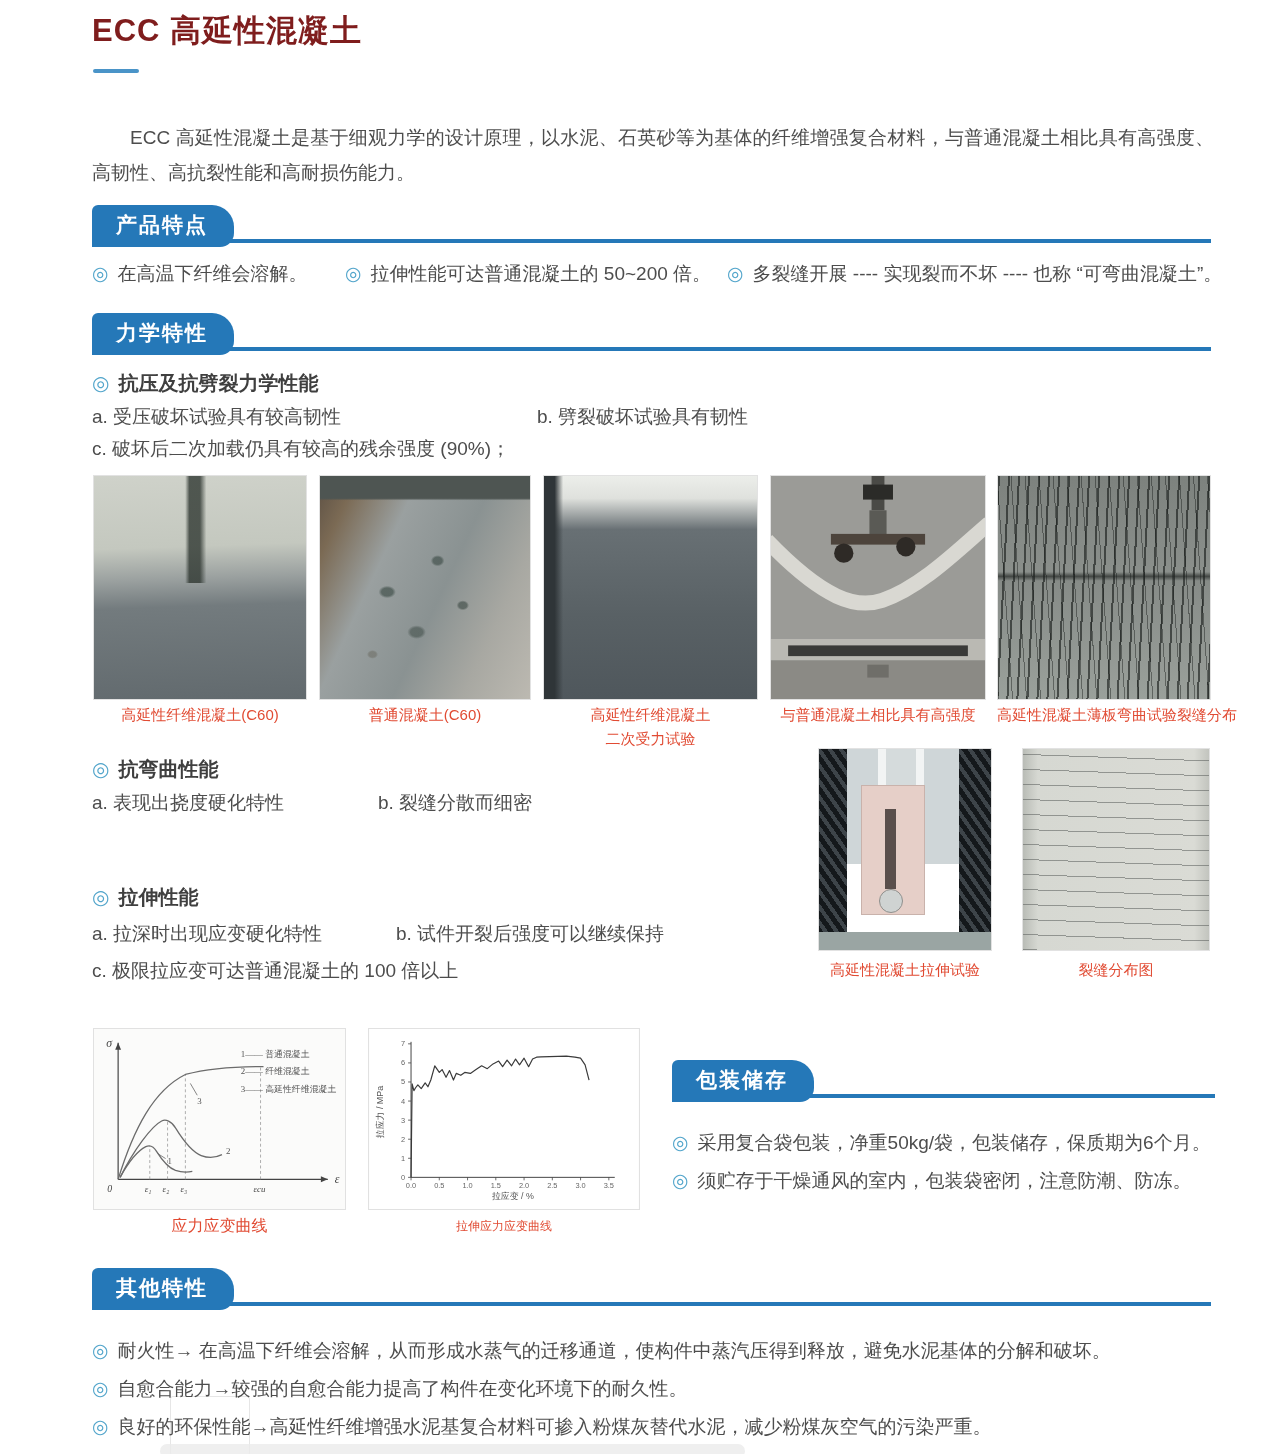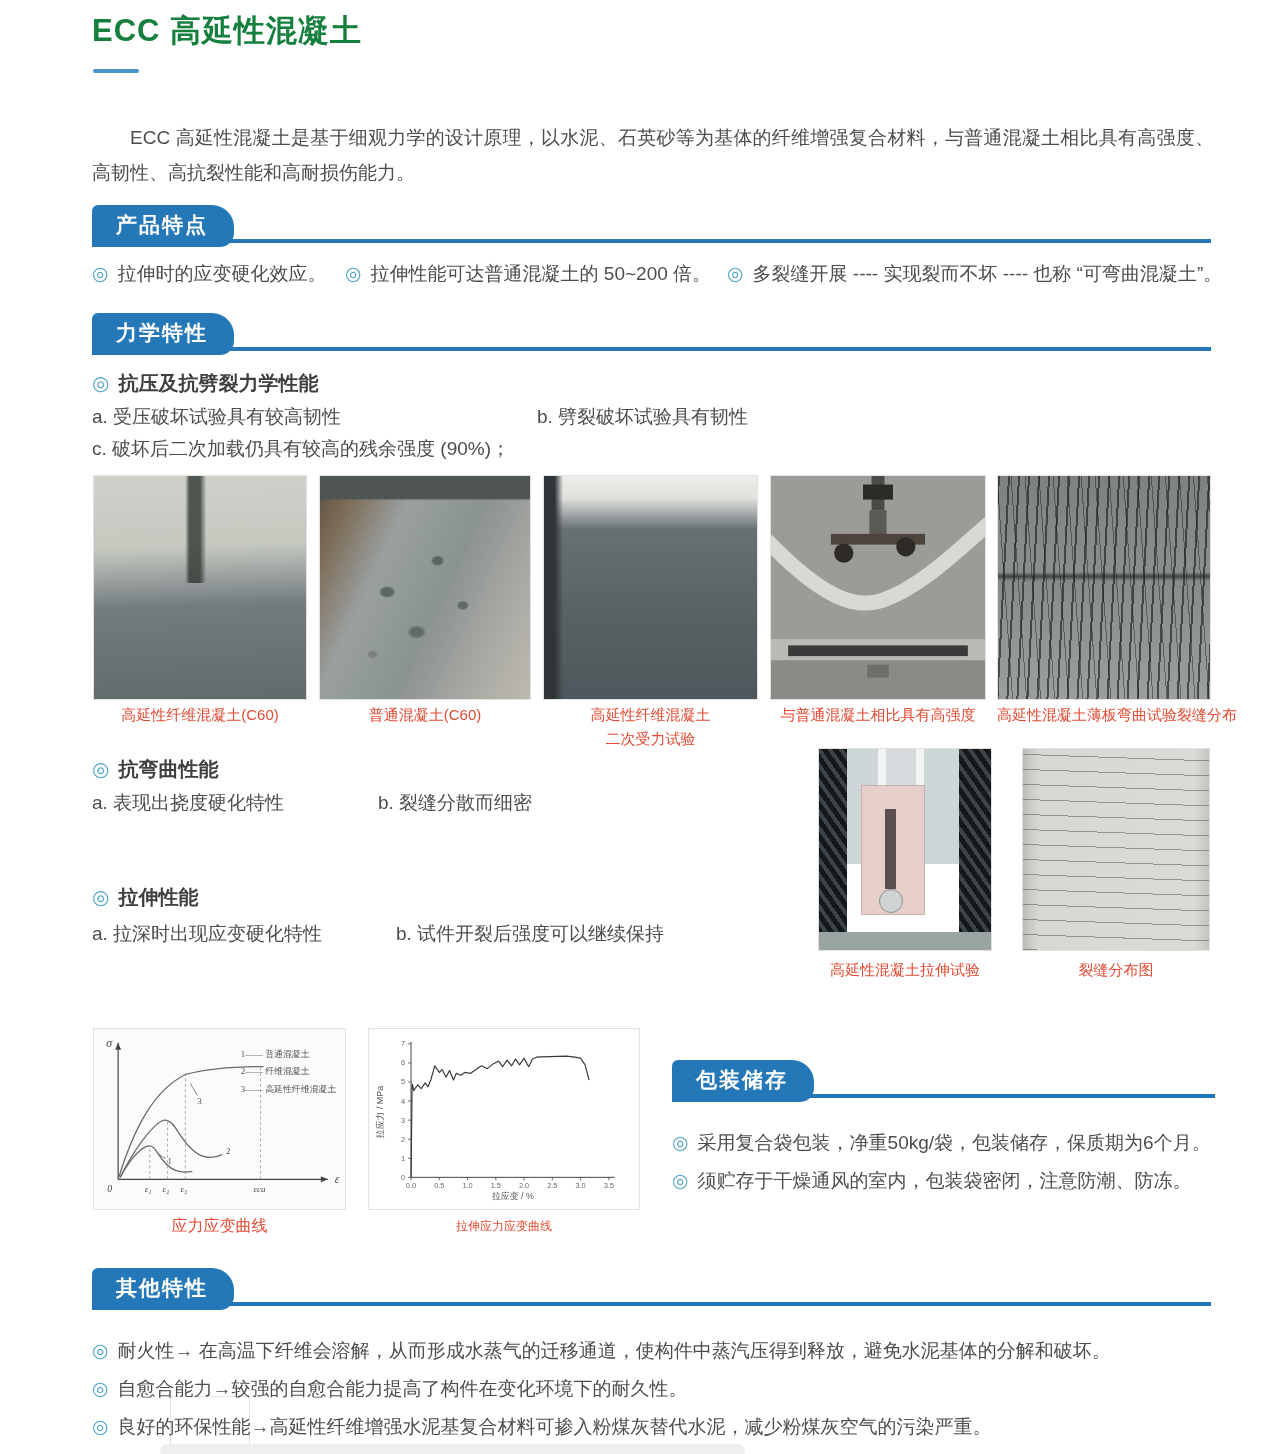--- a/index.html
+++ b/index.html
@@ -1,19 +1,19 @@
 <!DOCTYPE html>
 <html><head>
 <meta charset="utf-8">
 <style>
   html,body{margin:0;padding:0;background:#fff;}
   .page{position:relative;width:1279px;height:1454px;background:#ffffff;overflow:hidden;
         font-family:"Liberation Sans","DejaVu Sans",sans-serif;}
   .abs{position:absolute;}
-  .page-title{font-size:31px;font-weight:bold;color:#15803d;letter-spacing:1px;white-space:nowrap;}
+  .page-title{font-size:31px;font-weight:bold;color:#7f1d1d;letter-spacing:1px;white-space:nowrap;}
   .title-underline{width:46px;height:4px;background:#4a94c8;border-radius:2px;}
   .intro{width:1122px;font-size:19px;color:#4d4d4d;line-height:35px;text-indent:2em;text-align:justify;}
   .tab{background:#2578b8;color:#ffffff;font-size:21px;font-weight:bold;letter-spacing:2px;
        padding:6px 26px 8px 24px;border-radius:6px 22px 14px 0;white-space:nowrap;z-index:2;}
   .tabline{height:4px;background:#2578b8;z-index:1;}
   .body-text{font-size:19px;color:#4d4d4d;white-space:nowrap;}
   .sub-head{font-size:20px;font-weight:bold;color:#3f3f3f;white-space:nowrap;}
   .ring{color:#52a5cb;margin-right:9px;font-weight:normal;}
   .caption{color:#e14b33;font-size:15px;text-align:center;white-space:nowrap;line-height:24px;}
   .photo{border:1px solid #e2e2e2;background:#fff;box-sizing:border-box;overflow:hidden;}
@@ -62,21 +62,21 @@
 
   <div class="abs page-title" style="left:92px;top:10px;">ECC 高延性混凝土</div>
   <div class="abs title-underline" style="left:93px;top:69px;"></div>
 
   <div class="abs intro" style="left:92px;top:120px;">ECC 高延性混凝土是基于细观力学的设计原理，以水泥、石英砂等为基体的纤维增强复合材料，与普通混凝土相比具有高强度、高韧性、高抗裂性能和高耐损伤能力。</div>
 
   <div class="abs tab" style="left:92px;top:205px;">产品特点</div>
   <div class="abs tabline" style="left:92px;top:239px;width:1119px;"></div>
 
   <div class="abs body-text" style="left:92px;top:261px;">
-    <span class="ring">◎</span><span>拉伸时的应变硬化效应。</span>
+    <span class="ring">◎</span><span>在高温下纤维会溶解。</span>
   </div>
   <div class="abs body-text" style="left:345px;top:261px;">
     <span class="ring">◎</span><span>拉伸性能可达普通混凝土的 50~200 倍。</span>
   </div>
   <div class="abs body-text" style="left:727px;top:261px;">
     <span class="ring">◎</span><span>多裂缝开展 ---- 实现裂而不坏 ---- 也称 “可弯曲混凝土”。</span>
   </div>
 
   <div class="abs tab" style="left:92px;top:313px;">力学特性</div>
   <div class="abs tabline" style="left:92px;top:347px;width:1119px;"></div>
@@ -135,20 +135,21 @@
   </div>
   <div class="abs photo pB" style="left:1022px;top:748px;width:188px;height:203px;"></div>
   <div class="abs caption" style="left:818px;top:958px;width:174px;">高延性混凝土拉伸试验</div>
   <div class="abs caption" style="left:1022px;top:958px;width:188px;">裂缝分布图</div>
 
   <div class="abs sub-head" style="left:92px;top:884px;">
     <span class="ring">◎</span><span>拉伸性能</span>
   </div>
   <div class="abs body-text" style="left:92px;top:921px;">a. 拉深时出现应变硬化特性</div>
   <div class="abs body-text" style="left:396px;top:921px;">b. 试件开裂后强度可以继续保持</div>
+  <div class="abs body-text" style="left:92px;top:958px;">c. 极限拉应变可达普通混凝土的 100 倍以上</div>
 
   <svg class="abs chart-box" style="left:93px;top:1028px;" width="253" height="182" viewBox="0 0 253 182">
     <rect x="0" y="0" width="253" height="182" fill="#fbfbfa"></rect>
 
     <line x1="24" y1="152" x2="236" y2="152" stroke="#444" stroke-width="1.2"></line>
     <path d="M236,152 l-7,-3 v6 z" fill="#444"></path>
     <line x1="24" y1="152" x2="24" y2="14" stroke="#444" stroke-width="1.2"></line>
     <path d="M24,14 l-3,7 h6 z" fill="#444"></path>
     <text class="greek" x="12" y="18" font-size="12">σ</text>
     <text class="greek" x="243" y="156" font-size="12">ε</text>

